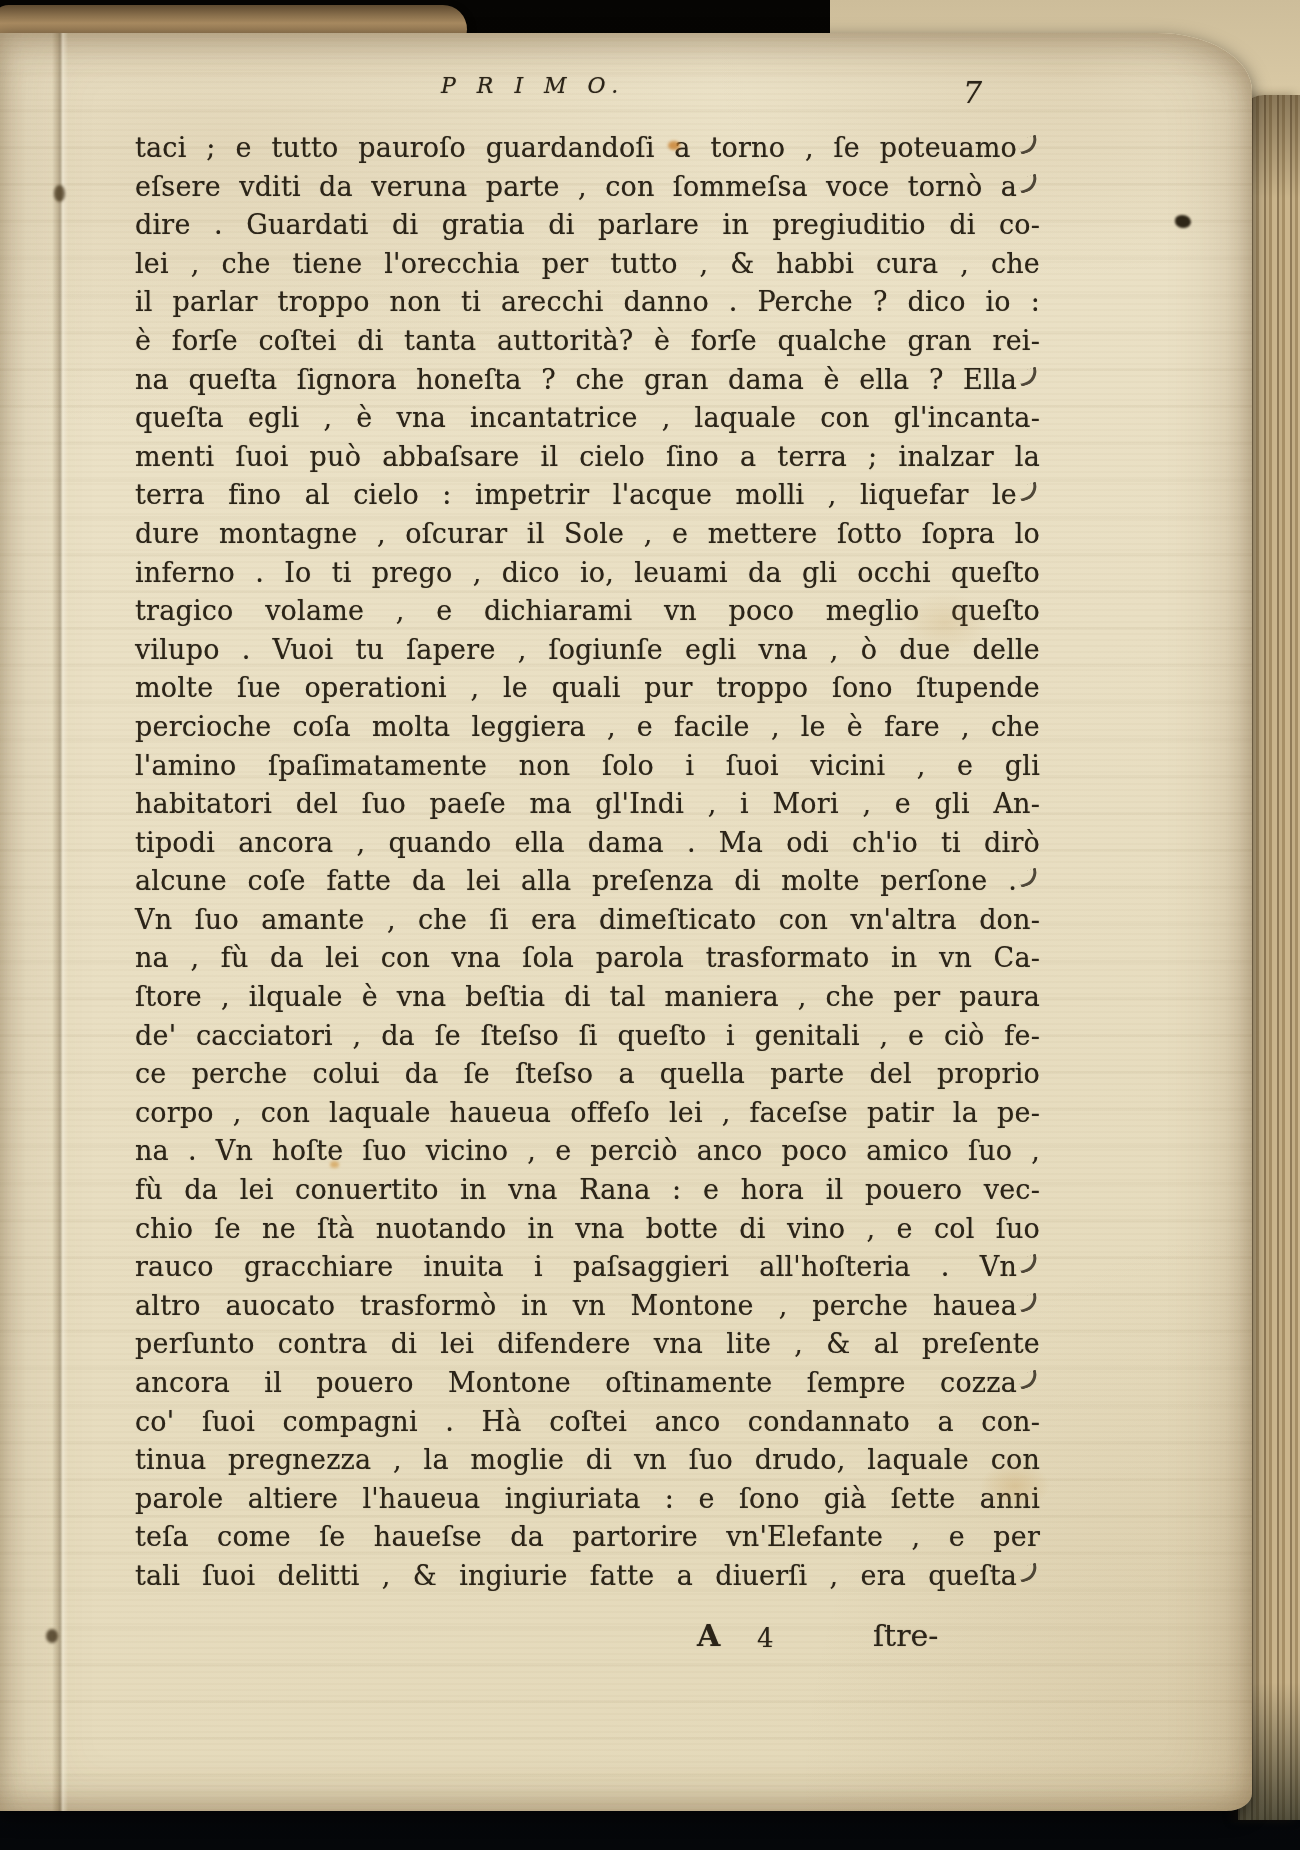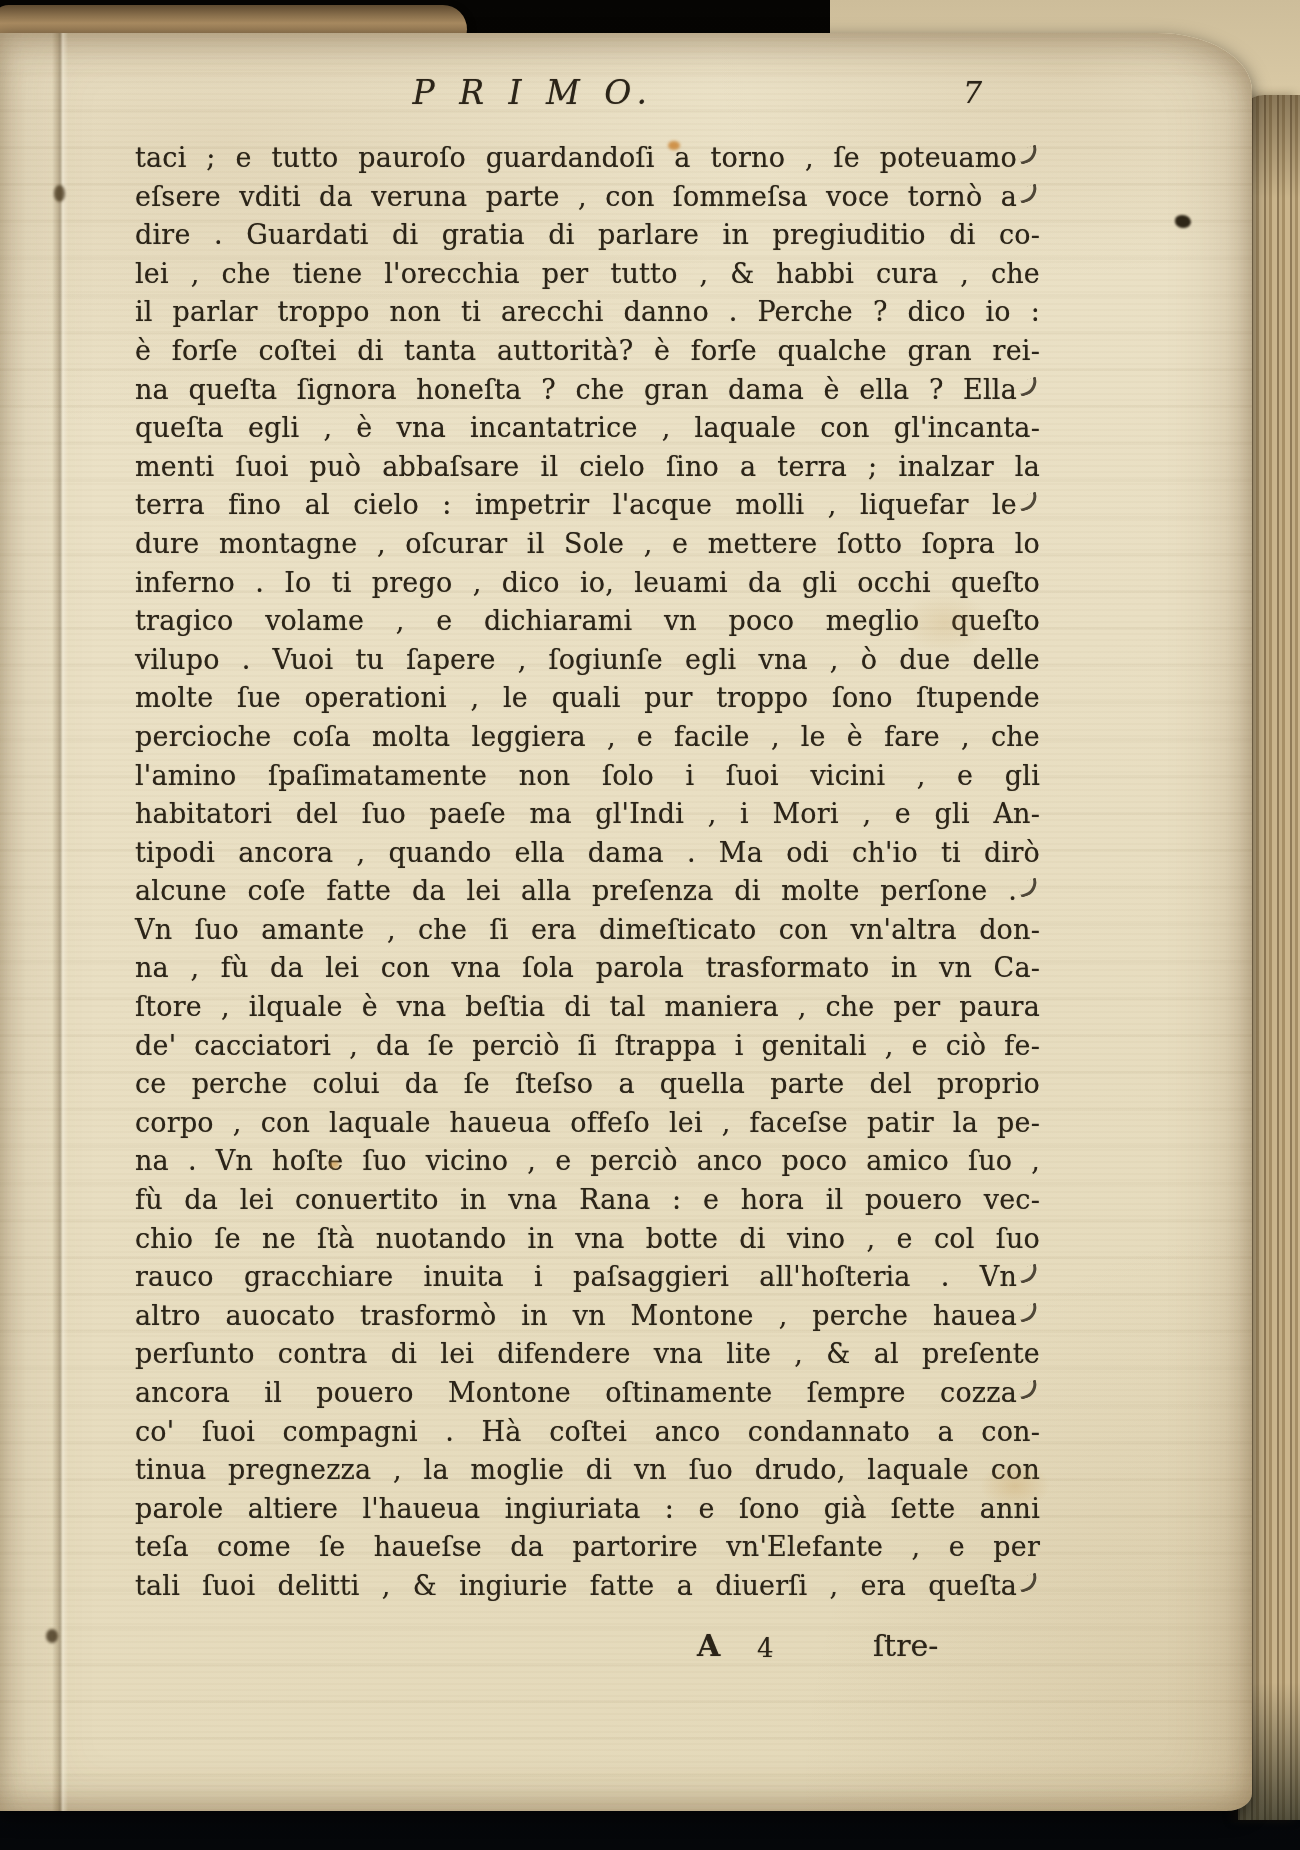--- a/index.html
+++ b/index.html
@@ -56,30 +56,30 @@
   .stain.fleck-orange2{left:330px;top:1128px;width:9px;height:7px;background:#cf9440;filter:blur(1.5px);opacity:.6;}
   .stain.ink-blot{left:1175px;top:182px;width:16px;height:13px;background:#2e2617;filter:blur(.8px);border-radius:45% 60% 50% 55%;}
   .stain.worm1{left:54px;top:152px;width:11px;height:17px;background:#4a3a20;filter:blur(1.4px);opacity:.8;}
   .stain.worm2{left:46px;top:1596px;width:12px;height:14px;background:#41321b;filter:blur(1.4px);opacity:.8;}
   .stain.foxing1{left:980px;top:1430px;width:70px;height:46px;background:radial-gradient(closest-side,rgba(190,140,60,.25),transparent);}
   .stain.foxing2{left:900px;top:560px;width:90px;height:60px;background:radial-gradient(closest-side,rgba(180,135,60,.16),transparent);}
   
   .running-head{position:relative;margin:40px 0 0 135px;width:905px;height:50px;}
   .head-title{
     position:absolute;left:44%;transform:translateX(-50%);top:0;
-    font-style:italic;font-size:33px;letter-spacing:7px;color:#2b2418;
+    font-style:italic;font-size:22px;letter-spacing:7px;color:#2b2418;
     text-shadow:0 0 1px rgba(43,36,24,.5);
     text-align:right;
   }
   .page-num{
     position:absolute;right:58px;top:2px;font-style:italic;font-size:30px;color:#2b2418;
     text-shadow:0 0 1px rgba(43,36,24,.5);
   }
   
-  .text-block{margin:16px 0 0 135px;width:905px;color:#2b2418;}
+  .text-block{margin:6px 0 0 135px;width:905px;color:#2b2418;}
   .line{
     height:38.6px;font-size:27px;line-height:38.6px;letter-spacing:.2px;
     text-align:justify;text-align-last:justify;white-space:nowrap;
     text-shadow:0 0 .8px rgba(43,36,24,.55);
   }
   .flourish{
     display:inline-block;width:17px;height:12px;margin-left:3px;vertical-align:baseline;
     border-bottom:3px solid rgba(43,36,24,.8);border-right:3px solid rgba(43,36,24,.8);
     border-radius:0 0 16px 4px;transform:rotate(-18deg) translateY(-5px);
   }
@@ -126,21 +126,21 @@
         <div class="line"><span>vilupo .  Vuoi tu ſapere ,  ſogiunſe egli vna , ò due delle</span></div>
         <div class="line"><span>molte ſue operationi , le quali pur troppo ſono ſtupende</span></div>
         <div class="line"><span>percioche coſa molta leggiera , e facile , le è fare , che</span></div>
         <div class="line"><span>l'amino ſpaſimatamente non ſolo i ſuoi vicini , e gli</span></div>
         <div class="line"><span>habitatori del ſuo paeſe ma gl'Indi , i Mori , e gli An-</span></div>
         <div class="line"><span>tipodi ancora , quando ella dama .  Ma odi ch'io ti dirò</span></div>
         <div class="line"><span>alcune coſe fatte da lei alla preſenza di molte perſone .</span><span class="flourish"></span></div>
         <div class="line"><span>Vn ſuo amante , che ſi era dimeſticato  con vn'altra don-</span></div>
         <div class="line"><span>na , fù da lei con vna ſola parola trasformato in vn Ca-</span></div>
         <div class="line"><span>ſtore , ilquale è vna beſtia di tal maniera , che per paura</span></div>
-        <div class="line"><span>de' cacciatori , da ſe perciò ſi ſtrappa i genitali , e ciò fe-</span></div>
+        <div class="line"><span>de' cacciatori , da ſe ſteſso ſi queſto i genitali , e ciò fe-</span></div>
         <div class="line"><span>ce perche colui da ſe ſteſso a quella parte del proprio</span></div>
         <div class="line"><span>corpo , con laquale haueua offeſo lei , faceſse patir la pe-</span></div>
         <div class="line"><span>na .  Vn hoſte ſuo vicino , e perciò anco poco amico ſuo ,</span></div>
         <div class="line"><span>fù da lei conuertito in vna Rana :  e hora il pouero vec-</span></div>
         <div class="line"><span>chio ſe ne ſtà nuotando in vna botte di vino , e col ſuo</span></div>
         <div class="line"><span>rauco gracchiare inuita i paſsaggieri all'hoſteria .  Vn</span><span class="flourish"></span></div>
         <div class="line"><span>altro auocato trasformò in vn Montone , perche hauea</span><span class="flourish"></span></div>
         <div class="line"><span>perſunto contra di lei difendere vna lite , &amp; al preſente</span></div>
         <div class="line"><span>ancora il pouero Montone oſtinamente ſempre cozza</span><span class="flourish"></span></div>
         <div class="line"><span>co' ſuoi compagni .  Hà coſtei anco condannato a con-</span></div>

